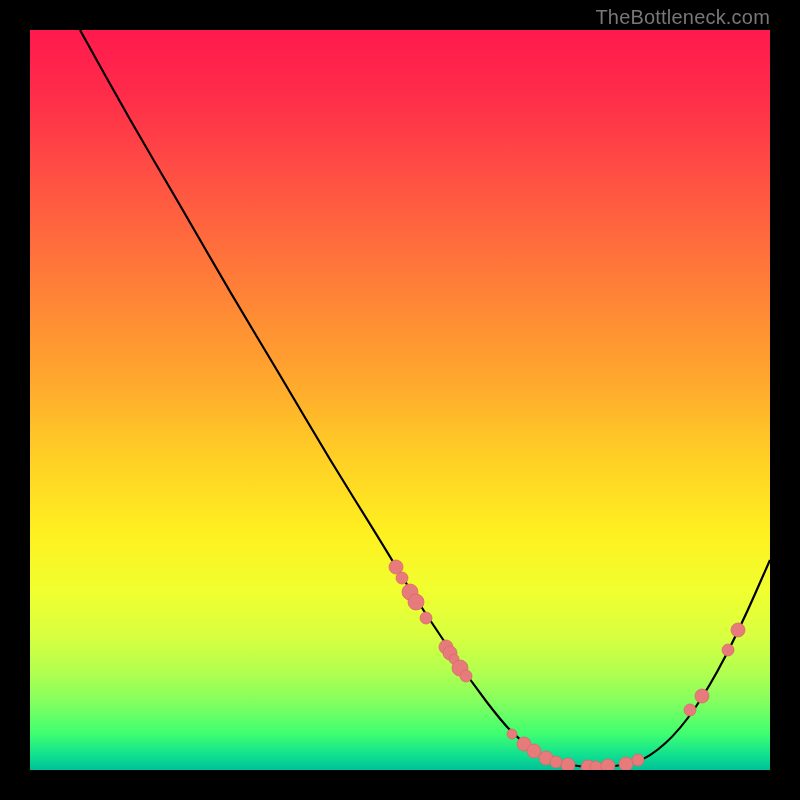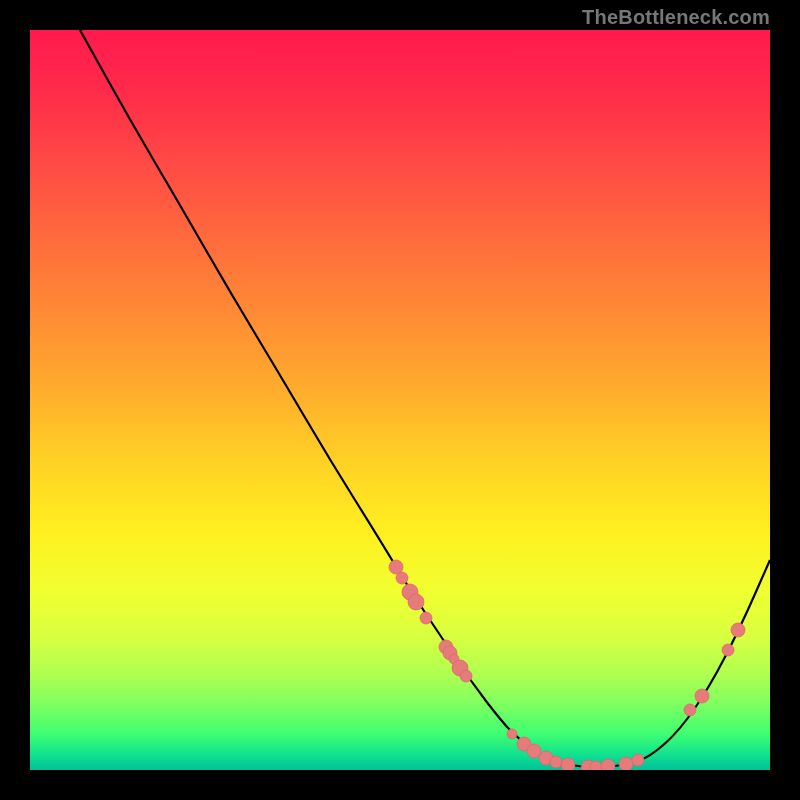--- a/index.html
+++ b/index.html
@@ -51,21 +51,21 @@
     width: 740px;
     height: 740px;
     overflow: visible;
   }
   .attribution {
     position: absolute;
     top: 6px;
     right: 30px;
     color: #777777;
     font-size: 20px;
-    font-weight: 700;
+    font-weight: 400;
     letter-spacing: 0.2px;
   }
 </style>
 </head>
 <body>
 
 <div class="attribution">TheBottleneck.com</div>
 
 <div class="frame">
   <div class="gradient"></div>

